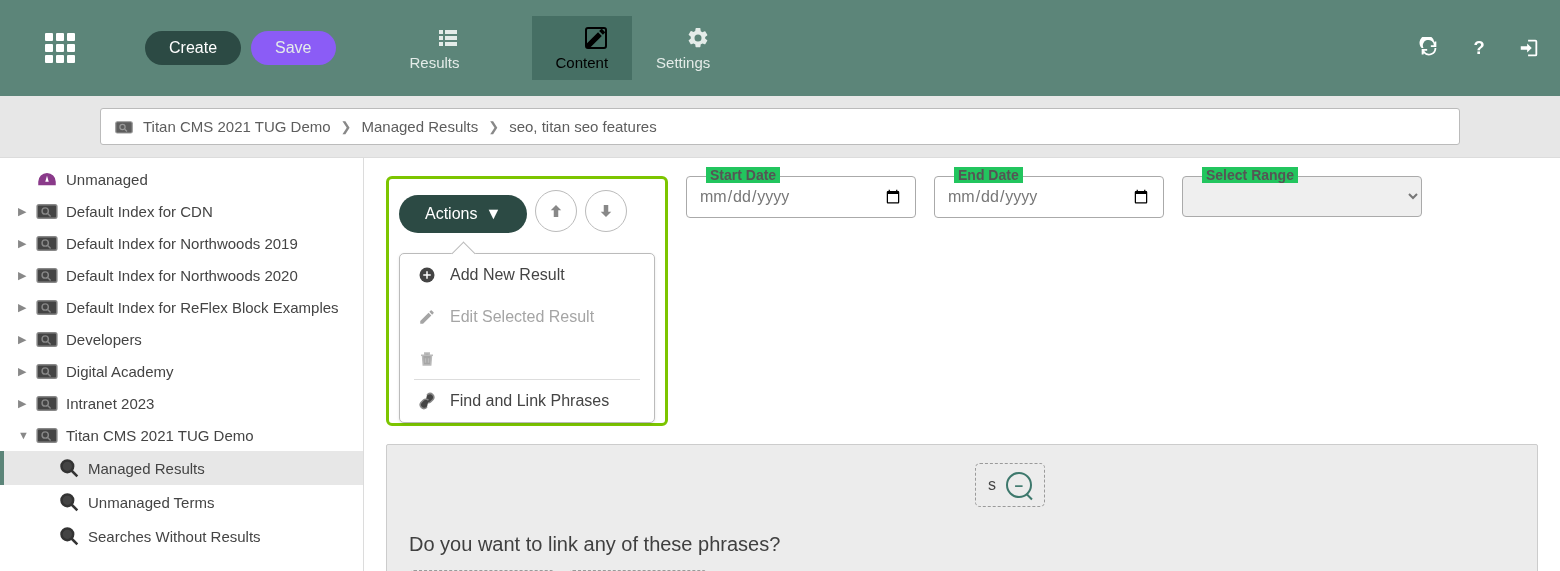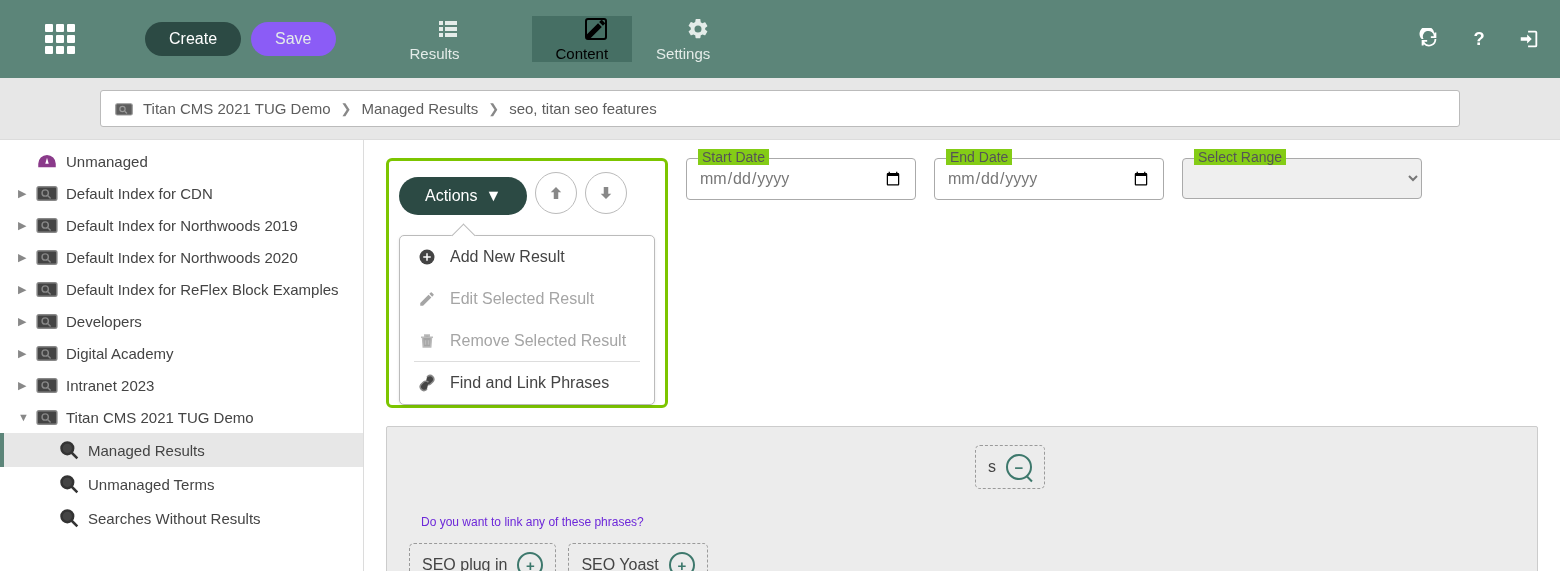--- a/index.html
+++ b/index.html
@@ -1,19 +1,19 @@
 <!DOCTYPE html>
 <html><head>
 <meta charset="utf-8">
 <style>
   * { box-sizing: border-box; margin: 0; padding: 0; }
   body { font-family: -apple-system, "Segoe UI", sans-serif; font-size: 15px; color: #444; background: #fff; width: 1560px; }
   
   
-  .top-header { background: #5c8579; height: 78px; display: flex; align-items: center; padding: 16px 20px; position: relative; }
+  .top-header { background: #5c8579; height: 96px; display: flex; align-items: center; padding: 16px 20px; position: relative; }
   .app-grid { width: 30px; height: 30px; display: grid; grid-template-columns: repeat(3,1fr); grid-template-rows: repeat(3,1fr); gap: 3px; margin-left: 25px; cursor: pointer; }
   .app-grid span { background: #fff; border-radius: 1px; }
   .pill-btn { border-radius: 20px; padding: 8px 24px; font-size: 16px; border: none; cursor: pointer; margin-left: 70px; }
   .pill-create { background: #2c4a44; color: #fff; }
   .pill-save { background: #8b5cf6; color: #e4ece9; margin-left: 10px; }
   .nav-tabs { display: flex; margin-left: 50px; height: 100%; }
   .nav-tab { display: flex; flex-direction: column; align-items: flex-end; justify-content: center; padding: 0 24px; color: #e4ece9; cursor: pointer; font-size: 15px; gap: 4px; }
   .nav-tab.active { background: #466f64; color: #000000; margin-left: 48px; }
   .nav-tab svg { width: 24px; height: 24px; }
   .header-right { margin-left: auto; display: flex; gap: 28px; align-items: center; color: #fff; }
@@ -46,32 +46,32 @@
   .actions-row { display:flex; align-items:center; }
   
   .dropdown { background:#fff; border:1px solid #bbb; border-radius:5px; margin-top:20px; width:256px; box-shadow:0 1px 3px rgba(0,0,0,0.1); position: relative; }
   .dropdown::before { content:''; position:absolute; top:-9px; left:55px; width:16px; height:16px; background:#fff; border-left:1px solid #bbb; border-top:1px solid #bbb; transform:rotate(45deg); }
   .dd-item { display:flex; align-items:center; gap:14px; padding:12px 18px; font-size:16px; color:#444; cursor:pointer; position: relative; }
   .dd-item.disabled { color:#a5a5a5; cursor:default; }
   .dd-item.sep-after::after { content:''; position:absolute; left:14px; right:14px; bottom:0; height:1px; background:#ddd; }
   .dd-item svg { width:18px; height:18px; flex-shrink:0; }
   
   .date-group { display:flex; flex-direction:column; position:relative; }
-  .date-group label { font-size:14px; color:#555; position:absolute; top:-9px; left:12px; background:#84cc16; padding:0 4px; }
+  .date-group label { font-size:14px; color:#555; position:absolute; top:-9px; left:20px; background:#22c55e; padding:0 4px;font-weight:bold; }
   .date-group input, .date-group select { border:1px solid #aaa; border-radius:4px; padding:10px 12px; font-size:16px; width:240px; color:#777; font-family:inherit; }
   .date-group.calendar input { width: 230px; }
   
   .panel { border:1px solid #ccc; background:#ececec; margin-top:18px; border-radius:2px; padding:18px 22px; }
   .phrase-wrap { display:flex; gap:12px; flex-wrap:wrap; }
   .phrase-chip { border:1px dashed #9a9a9a; border-radius:5px; padding:8px 12px; display:flex; align-items:center; gap:10px; font-size:16px; background:#ececec; color:#444; cursor:pointer; }
   .zoom-badge { width:26px; height:26px; border:2px solid #3d786c; border-radius:50%; display:flex; align-items:center; justify-content:center; color:#3d786c; font-weight:bold; position:relative; }
   .zoom-badge.plus::before { content:'+'; font-size:15px; }
   .zoom-badge.minus::before { content:'−'; font-size:15px; }
   .zoom-badge::after { content:''; position:absolute; width:7px; height:2px; background:#3d786c; bottom:-2px; right:-3px; transform:rotate(45deg); }
-  .panel-q { font-size:12px; color:#6d28d9; margin:26px 12px 14px; }
+  .panel-q { font-size:20px; color:#404040; margin:26px 0 14px; }
   
   svg { fill: currentColor; }
 </style>
 </head>
 <body>
 
 <div class="top-header">
   <div class="app-grid">
     <span></span>
       <span></span>
@@ -306,21 +306,20 @@
                 <path d="M3 17.25V21h3.75L17.81 9.94l-3.75-3.75L3 17.25zM20.71 7.04a1 1 0 000-1.41l-2.34-2.34a1 1 0 00-1.41 0l-1.83 1.83 3.75 3.75 1.83-1.83z"></path>
               </svg>
             <span>Edit Selected Result</span>
           </div>
           <div class="dd-item disabled sep-after">
             <svg viewBox="0 0 24 24" fill="none" stroke="#bbb" stroke-width="2">
                 <path d="M4 7h16M9 7V4h6v3M6 7l1 13h10l1-13"></path>
                 <line x1="10" y1="11" x2="10" y2="17"></line>
                 <line x1="14" y1="11" x2="14" y2="17"></line>
               </svg>
-            <span>Remove Selected Result</span>
           </div>
           <div class="dd-item">
             <svg viewBox="0 0 24 24" fill="none" stroke="#888" stroke-width="2">
                 <path d="M10 13a5 5 0 007 0l3-3a5 5 0 00-7-7l-1 1"></path>
                 <path d="M14 11a5 5 0 00-7 0l-3 3a5 5 0 007 7l1-1"></path>
               </svg>
             <span>Find and Link Phrases</span>
           </div>
         </div>
       </div>

